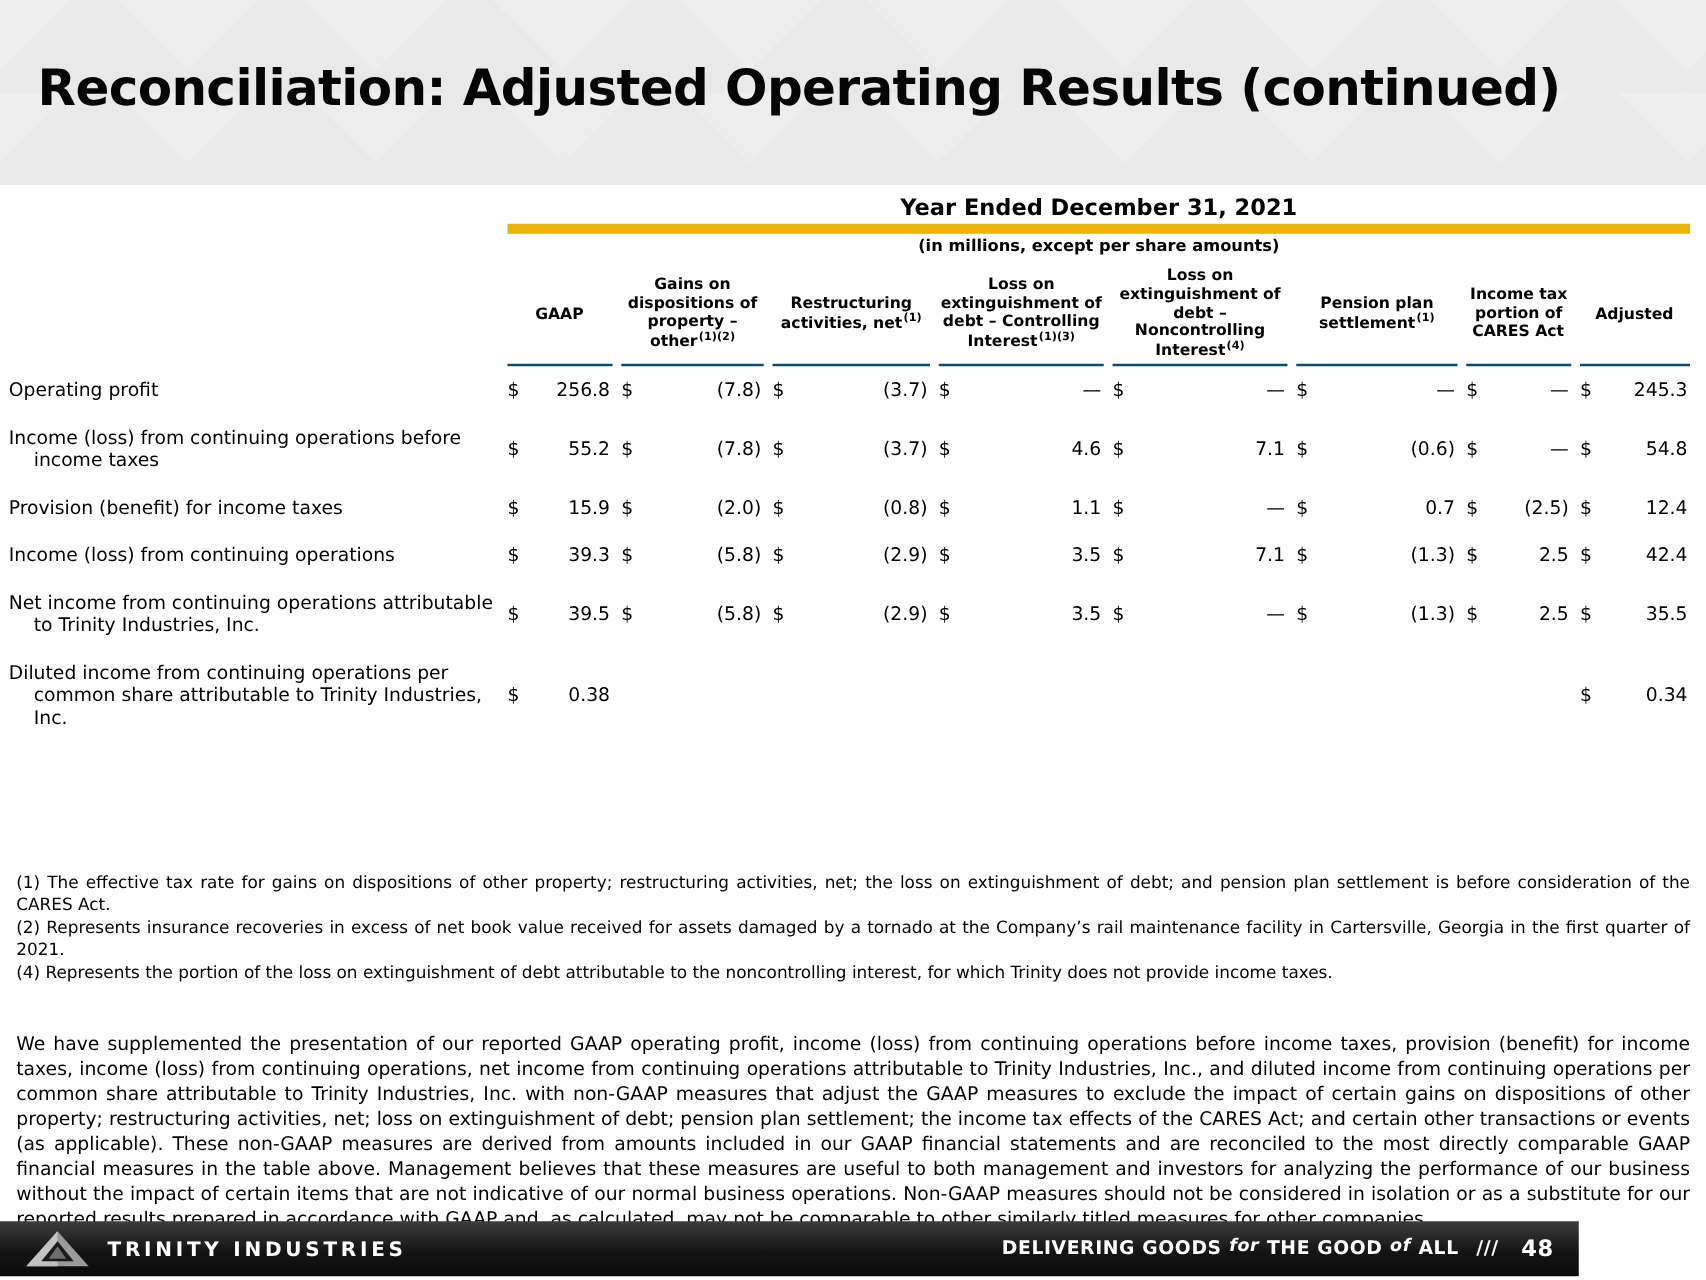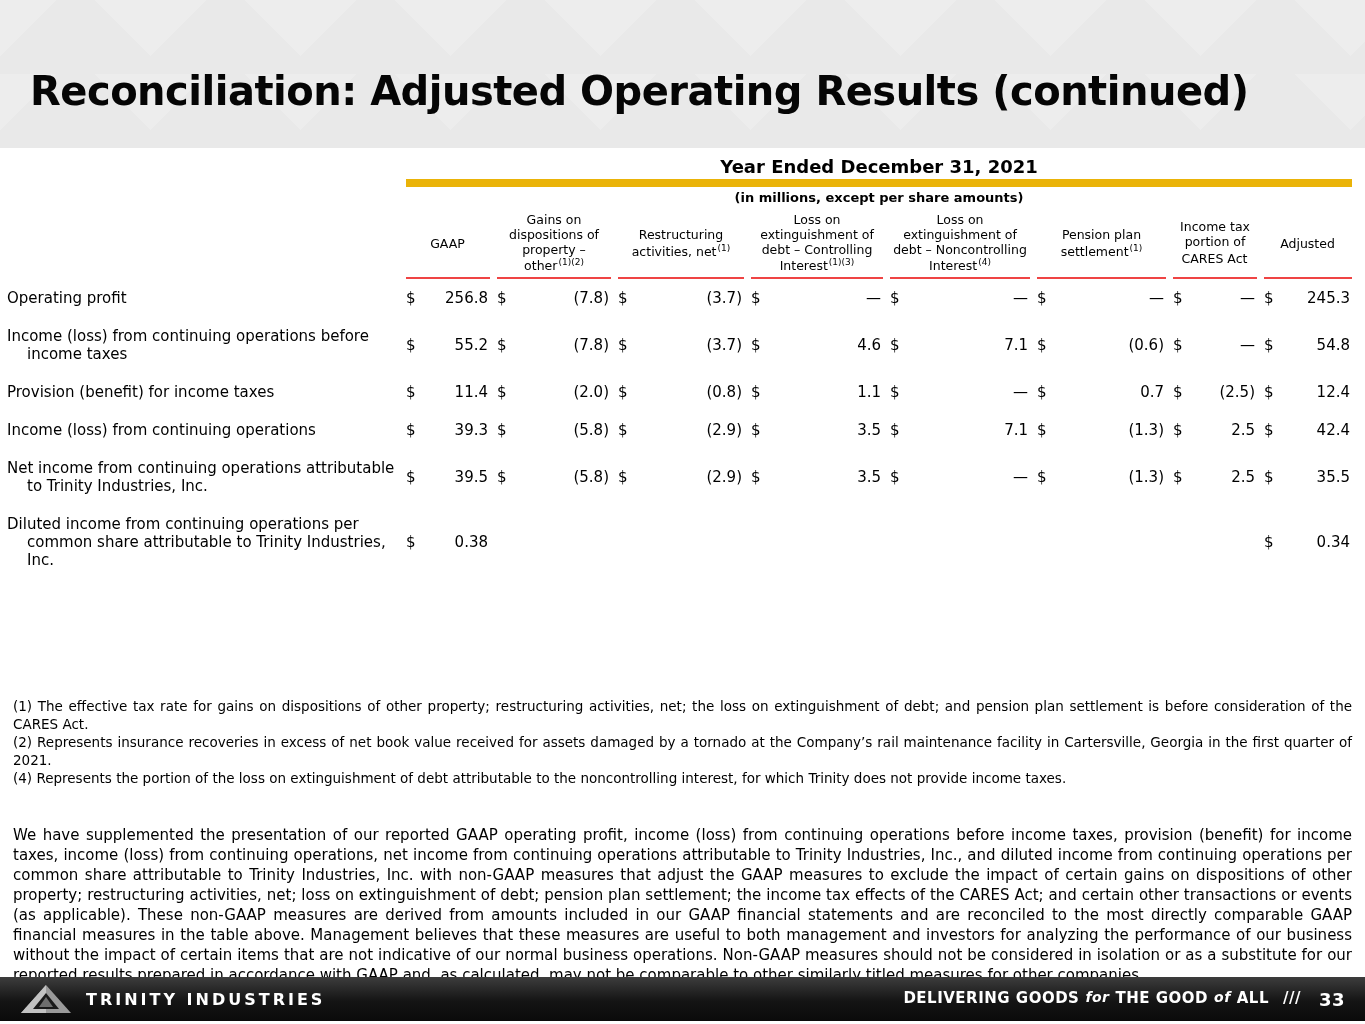--- a/index.html
+++ b/index.html
@@ -19,38 +19,37 @@
     background-image:
       linear-gradient(135deg, rgba(255,255,255,.6) 25%, transparent 25%),
       linear-gradient(225deg, rgba(255,255,255,.6) 25%, transparent 25%);
     background-size:150px 74px;
     opacity:.30;
   }
   .slide-title {
     position:absolute; left:30px; top:48px;
     font-size:40px; font-weight:bold; letter-spacing:-0.5px; color:#050505;
     white-space:nowrap;
-    margin-top:20px;
   }
 
   
   .fin-table {
     position:absolute; top:152px; left:0;
     width:1359px; table-layout:fixed;
     border-collapse:separate; border-spacing:7px 0;
   }
   .fin-table th, .fin-table td { vertical-align:middle; }
   .year-hdr {
     font-size:18px; font-weight:bold; text-align:center;
     border-bottom:8px solid #eab308; padding:4px 0 2px;
   }
   .units-hdr { font-size:13px; font-weight:bold; text-align:center; padding:3px 0 4px;margin-top:16px; }
   .col-hdr {
-    font-size:12.5px; font-weight:normal; text-align:center;
-    vertical-align:bottom; border-bottom:2px solid #ef4444;
+    font-size:12.5px; font-weight:bold; text-align:center;
+    vertical-align:bottom; border-bottom:2px solid #0c4a6e;
     line-height:1.18; padding:4px 0 3px;
   }
   .col-hdr sup { font-size:9px; margin-left:1px; }
   .row-label {
     font-size:15px; line-height:1.2;
     padding:10px 0 10px 20px; text-indent:-20px;
   }
   .num-cell { padding:10px 0; }
   .cellwrap {
     display:flex; justify-content:space-between; align-items:baseline;
@@ -63,21 +62,21 @@
     position:absolute; top:698px; left:13px; right:13px;
     font-size:13.5px; line-height:1.33; text-align:justify;
   }
   .body-paragraph {
     position:absolute; top:826px; left:13px; right:13px;
     font-size:15px; line-height:1.33; text-align:justify;
   }
 
   
   .footer {
-    position:absolute; left:0; bottom:3px; width:1365px; height:44px;
+    position:absolute; left:0; bottom:3px; width:1263px; height:44px;
     background:linear-gradient(180deg,#3d3d3d 0%,#141414 55%,#0a0a0a 100%);
     display:flex; align-items:center; padding:0 20px;
   }
   .logo { display:flex; align-items:center; margin-right:14px; }
   .brand {
     color:#fff; font-weight:bold; font-size:16px; letter-spacing:3px;
     white-space:nowrap;
   }
   .tagline {
     margin-left:auto; display:flex; align-items:flex-start; gap:6px;
@@ -228,21 +227,21 @@
             <span class="cur">$</span>
             <span class="val">54.8</span>
           </div>
         </td>
       </tr>
       <tr>
         <td class="row-label">Provision (benefit) for income taxes</td>
         <td class="num-cell">
           <div class="cellwrap">
             <span class="cur">$</span>
-            <span class="val">11.4</span>
+            <span class="val">15.9</span>
           </div>
         </td>
         <td class="num-cell">
           <div class="cellwrap">
             <span class="cur">$</span>
             <span class="val">(2.0)</span>
           </div>
         </td>
         <td class="num-cell">
           <div class="cellwrap">
@@ -425,15 +424,15 @@
     </svg>
   </span>
   <span class="brand">TRINITY INDUSTRIES</span>
   <span class="tagline">
     <span>DELIVERING GOODS</span>
     <span class="it">for</span>
     <span>THE GOOD</span>
     <span class="it">of</span>
     <span>ALL</span>
     <span class="sep">///</span>
-    <span class="pageno">33</span>
+    <span class="pageno">48</span>
   </span>
 </div>
 
 </body></html>

